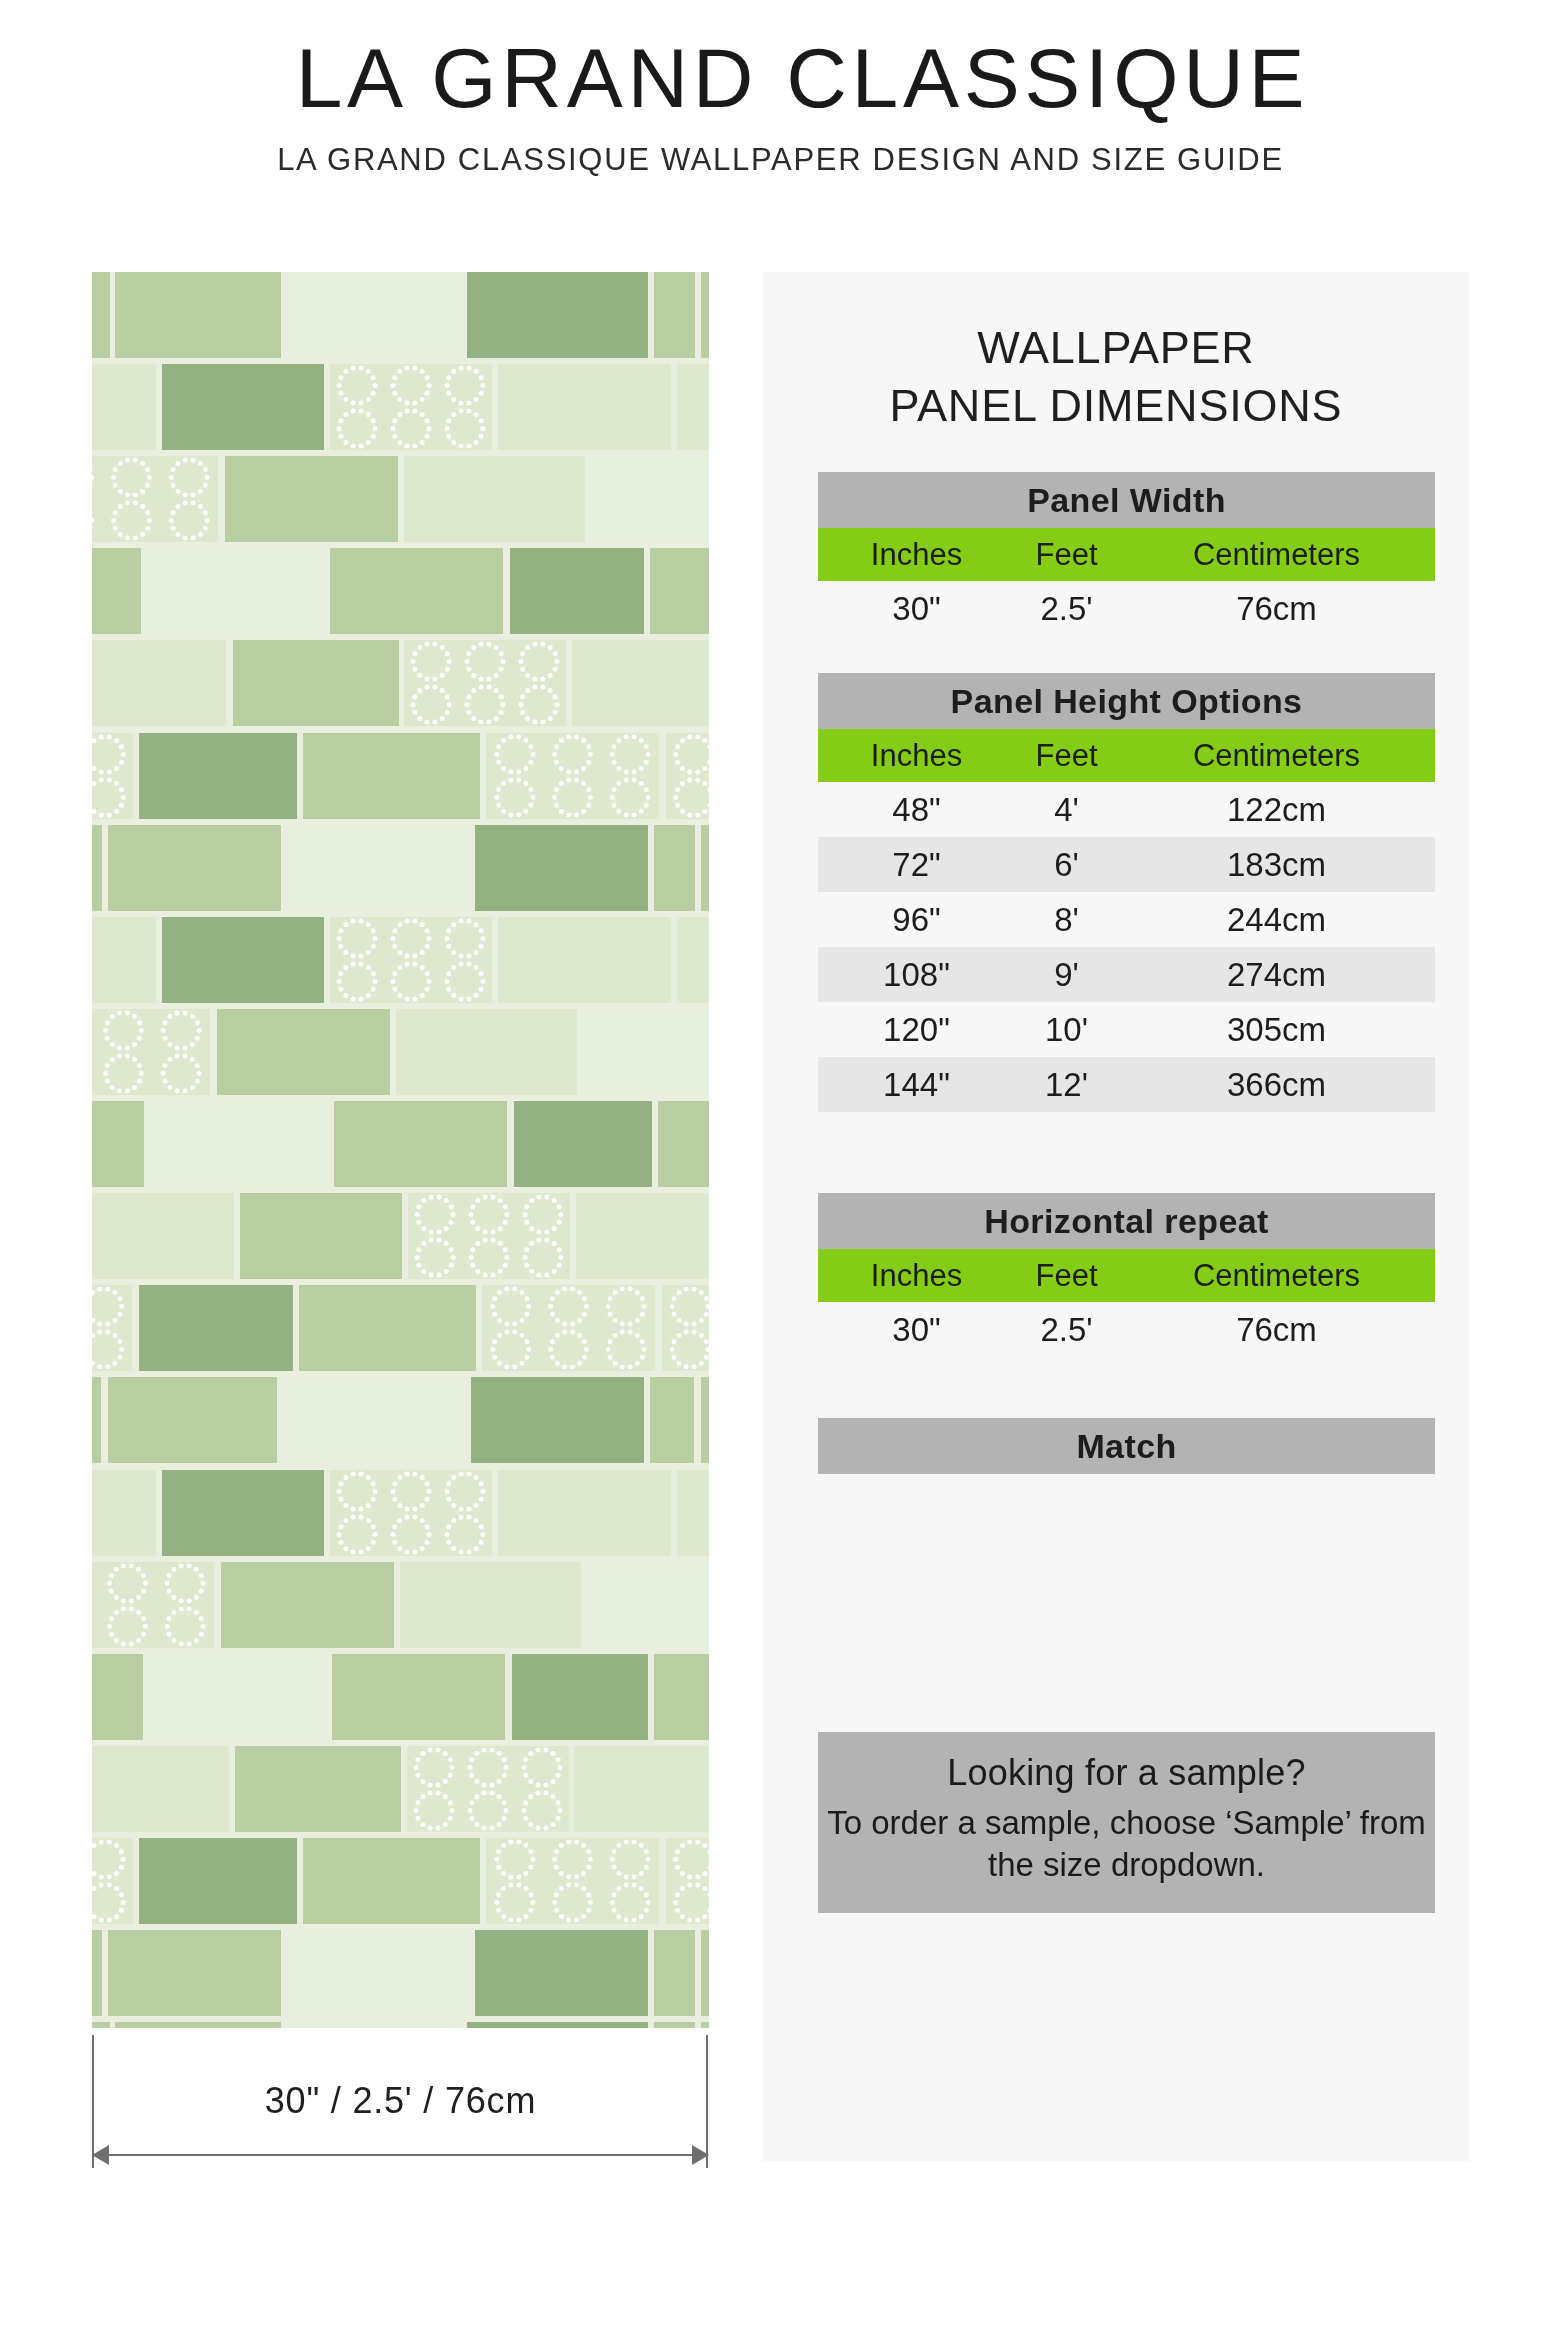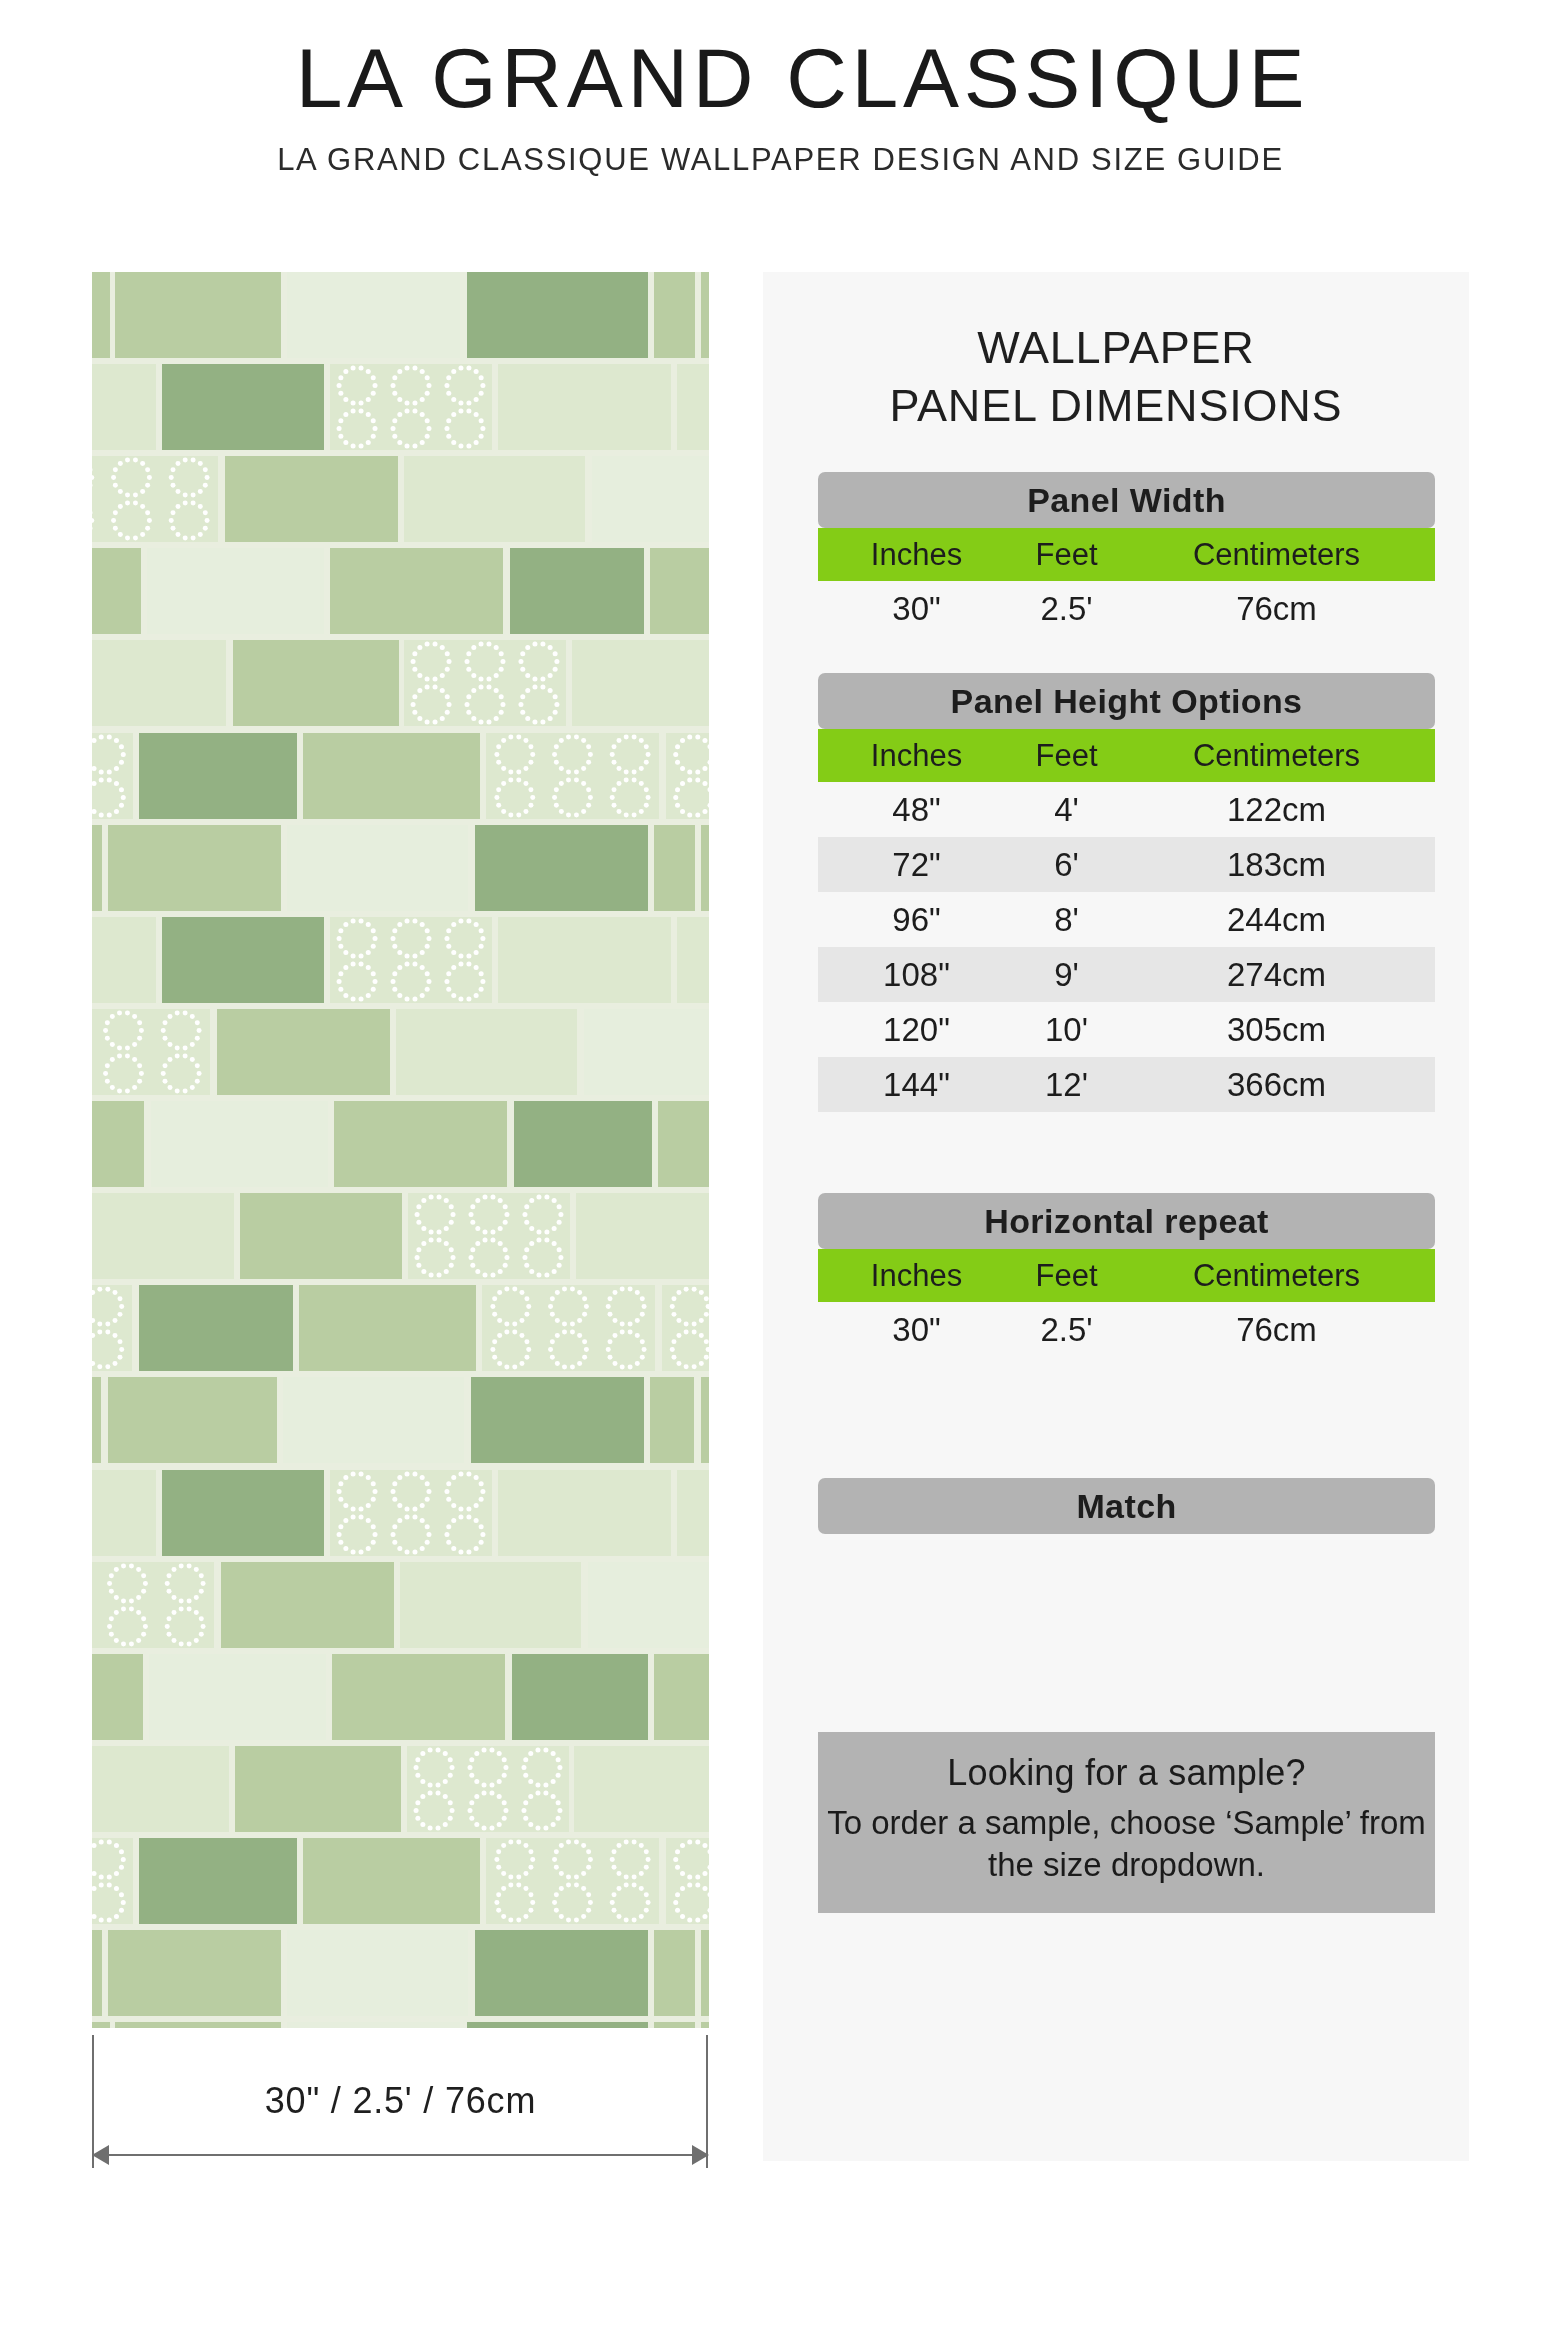--- a/index.html
+++ b/index.html
@@ -153,21 +153,20 @@
   .t-head {
     background: #b3b3b3;
     height: 56px;
     display: flex;
     align-items: center;
     justify-content: center;
     font-size: 34px;
     font-weight: 700;
     color: #1d1d1d;
     letter-spacing: 0.4px;
-    border-radius: 7px;
   }
   .t-colhead {
     background: #84cc16;
     height: 53px;
     display: flex;
     align-items: center;
     font-size: 31px;
     font-weight: 300;
     color: #1d1d1d;
   }
@@ -1955,21 +1954,21 @@
         <div class="c2">Feet</div>
         <div class="c3">Centimeters</div>
       </div>
       <div class="t-row plain">
         <div class="c1">30"</div>
         <div class="c2">2.5'</div>
         <div class="c3">76cm</div>
       </div>
     </div>
 
-    <div class="table" style="top:1206px">
+    <div class="table" style="top:1146px">
       <div class="t-head">Match</div>
     </div>
 
     <div class="sample-box" style="top:1460px">
       <div class="sample-title">Looking for a sample?</div>
       <div class="sample-text">To order a sample, choose ‘Sample’ from the size dropdown.</div>
     </div>
   </div>
 </div>
 

